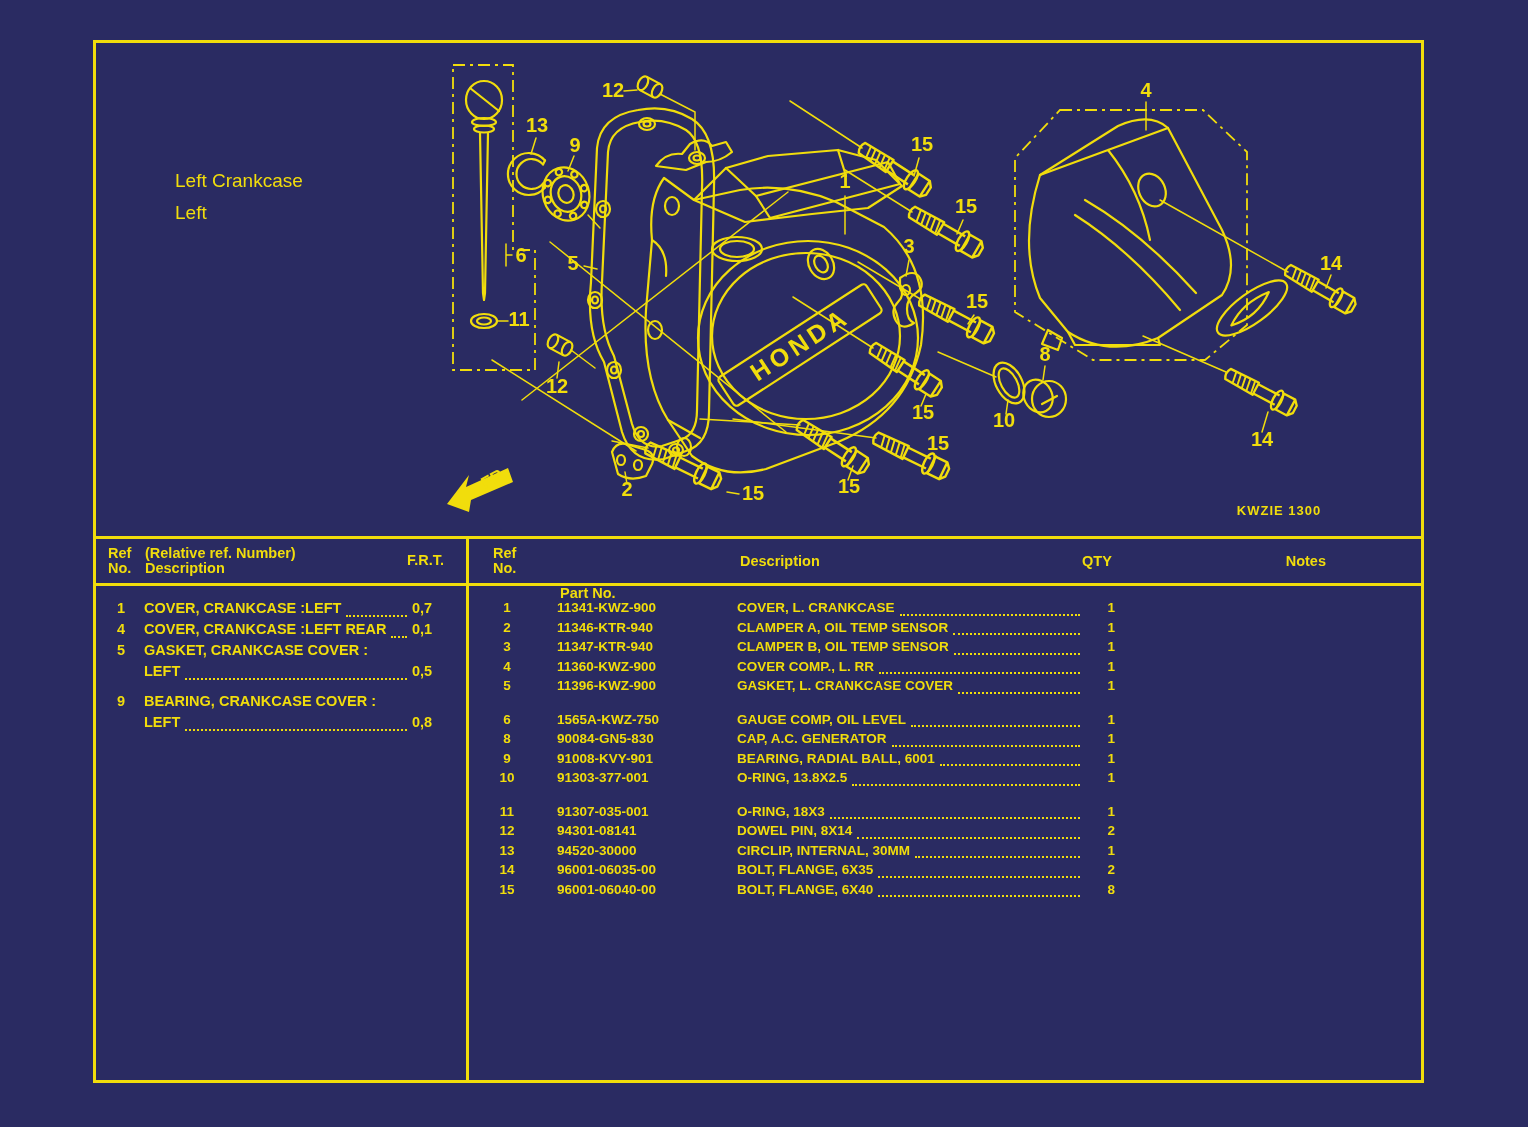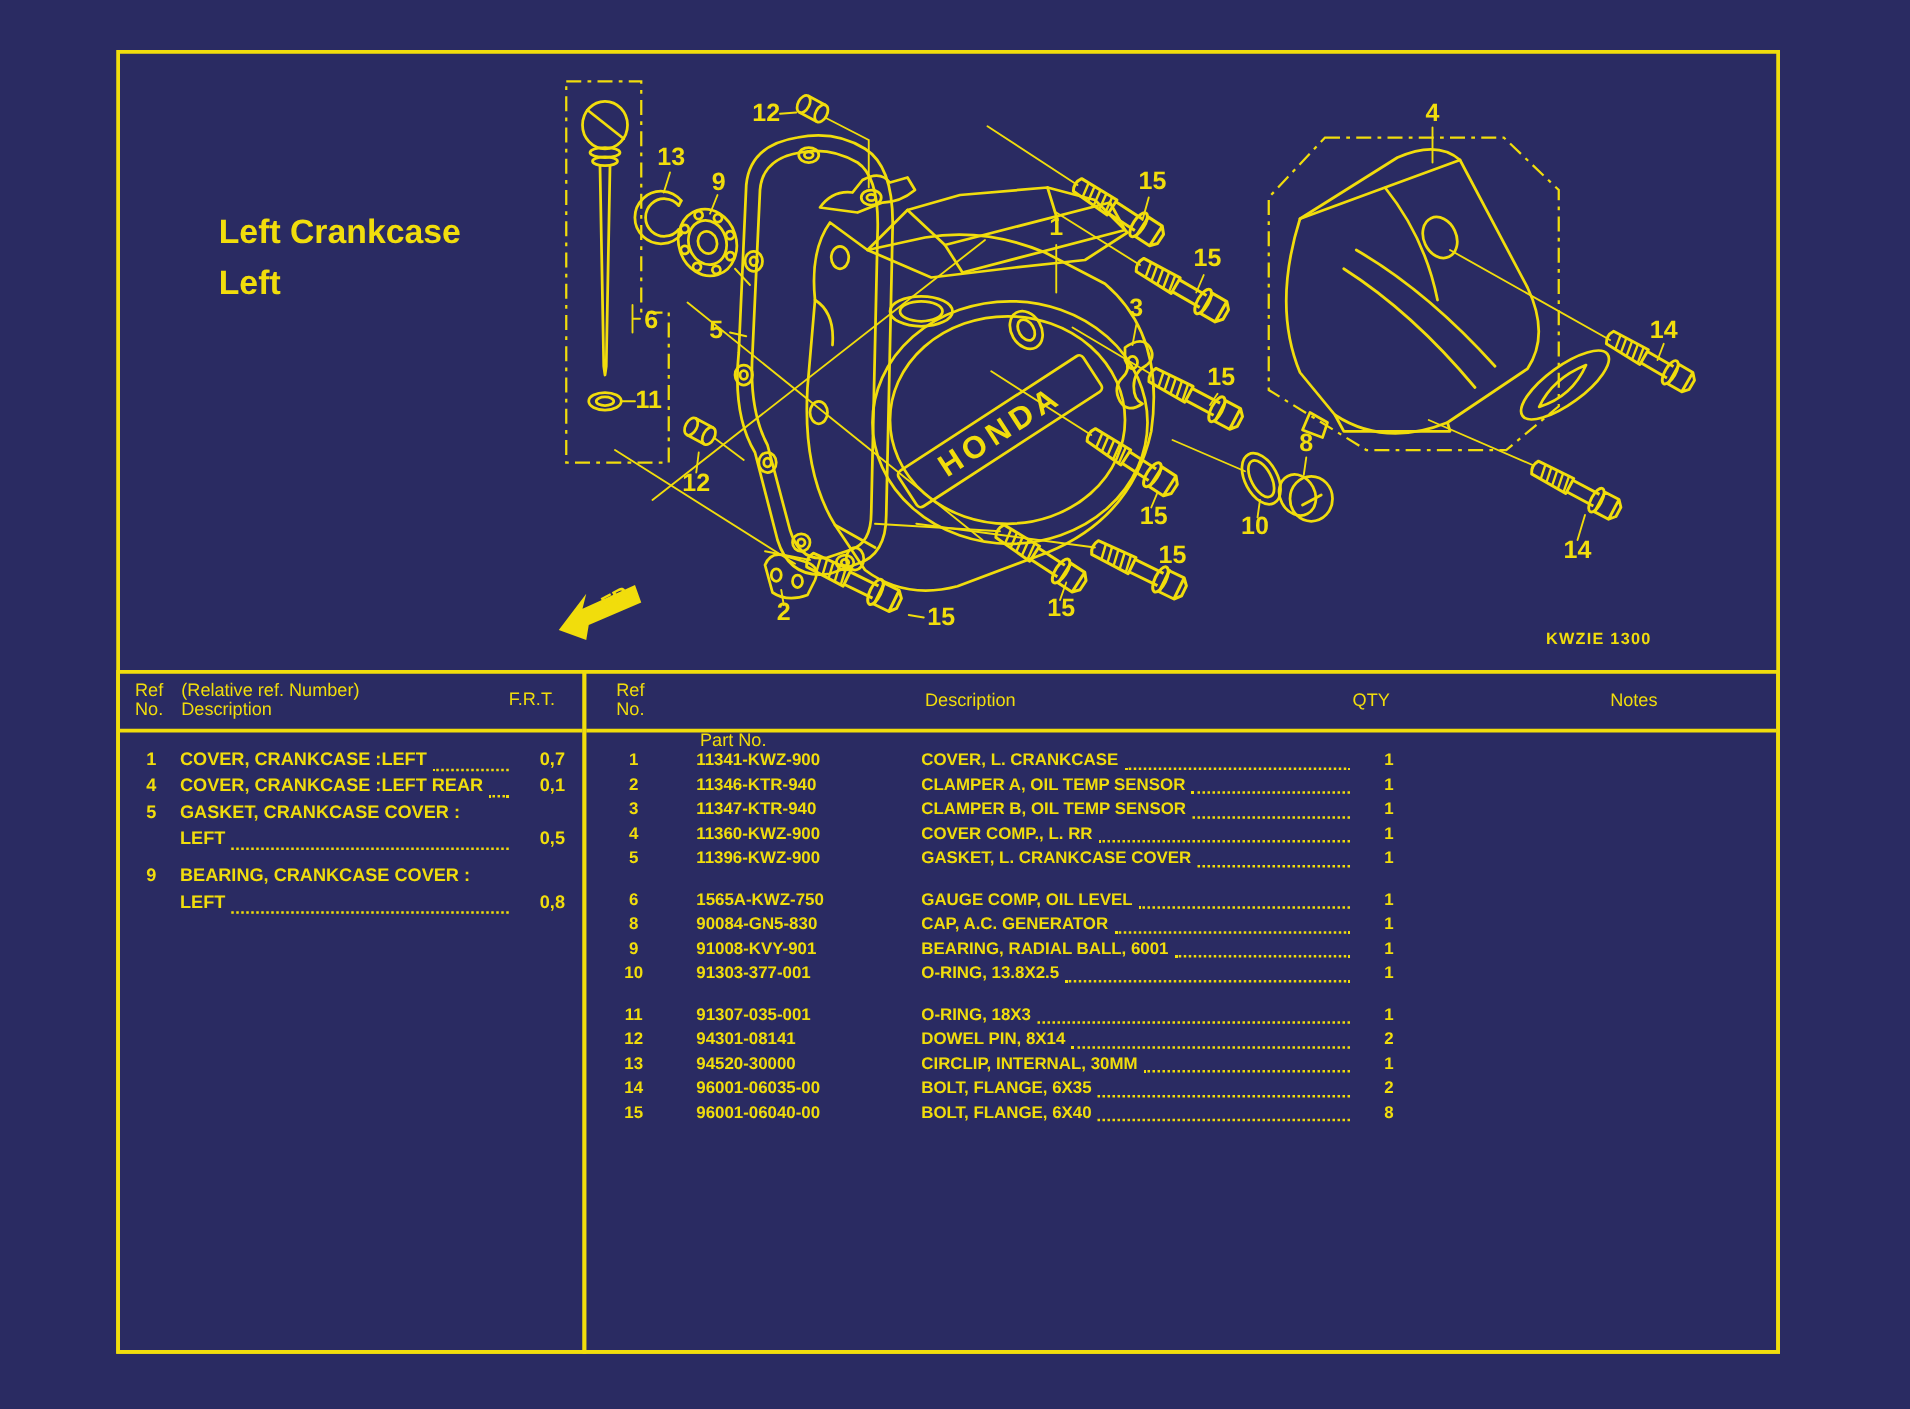--- a/index.html
+++ b/index.html
@@ -9,43 +9,43 @@
   .page{position:absolute;inset:0;}
   svg text{font-family:"Liberation Sans",sans-serif;}
 
   
   .outer-border{position:absolute;left:93px;top:40px;width:1331px;height:1043px;
     border:3px solid var(--yl);box-sizing:border-box;}
 
   
   .title-block{position:absolute;left:175px;top:160px;color:var(--yl);}
   .title-code{font-size:36px;font-weight:bold;letter-spacing:3px;}
-  .title-line{font-size:27px;font-weight:bold;margin-top:10px;}
+  .title-line{font-size:19px;font-weight:normal;margin-top:10px;}
 
   
   .panel{position:absolute;border:3px solid var(--yl);box-sizing:border-box;color:var(--yl);}
   #left-panel{left:93px;top:536px;width:376px;height:547px;}
   #right-panel{left:466px;top:536px;width:958px;height:547px;}
   .panel-header{position:relative;height:44px;border-bottom:3px solid var(--yl);
-    font-weight:normal;font-size:14.5px;line-height:15px;}
+    font-weight:bold;font-size:14.5px;line-height:15px;}
   .hdr{position:absolute;white-space:pre;}
   .rows{padding-top:14px;}
   .t-row{display:flex;align-items:baseline;height:21px;font-weight:bold;font-size:14.5px;
     padding:0 14px 0 10px;box-sizing:border-box;}
   #right-panel .t-row{height:19.5px;font-size:13.5px;padding:0 10px 0 14px;}
   .row-gap{height:9px;}
   #right-panel .row-gap{height:14px;}
   .col-ref{width:30px;text-align:center;flex:none;}
   #right-panel .col-ref{width:48px;}
   .col-desc{white-space:pre;flex:none;margin-left:8px;text-align:center;}
   .col-part{width:172px;flex:none;margin-left:26px;white-space:pre;}
   .leader{flex:1 1 auto;height:0;border-bottom:2.5px dotted var(--yl);
     align-self:flex-end;margin:0 5px 4px 5px;min-width:0;}
   .leader.hidden{visibility:hidden;}
-  .col-frt{width:40px;text-align:right;flex:none;}
+  .col-frt{width:40px;flex:none;}
   .col-qty{width:30px;text-align:right;flex:none;}
   .col-notes{width:296px;flex:none;}
 </style>
 </head>
 <body style="background: rgb(42, 43, 98);">
 
 <div class="page">
 
   <svg id="diagram" viewBox="0 0 1528 1127" style="position:absolute;inset:0;width:1528px;height:1127px;">
     <defs>

